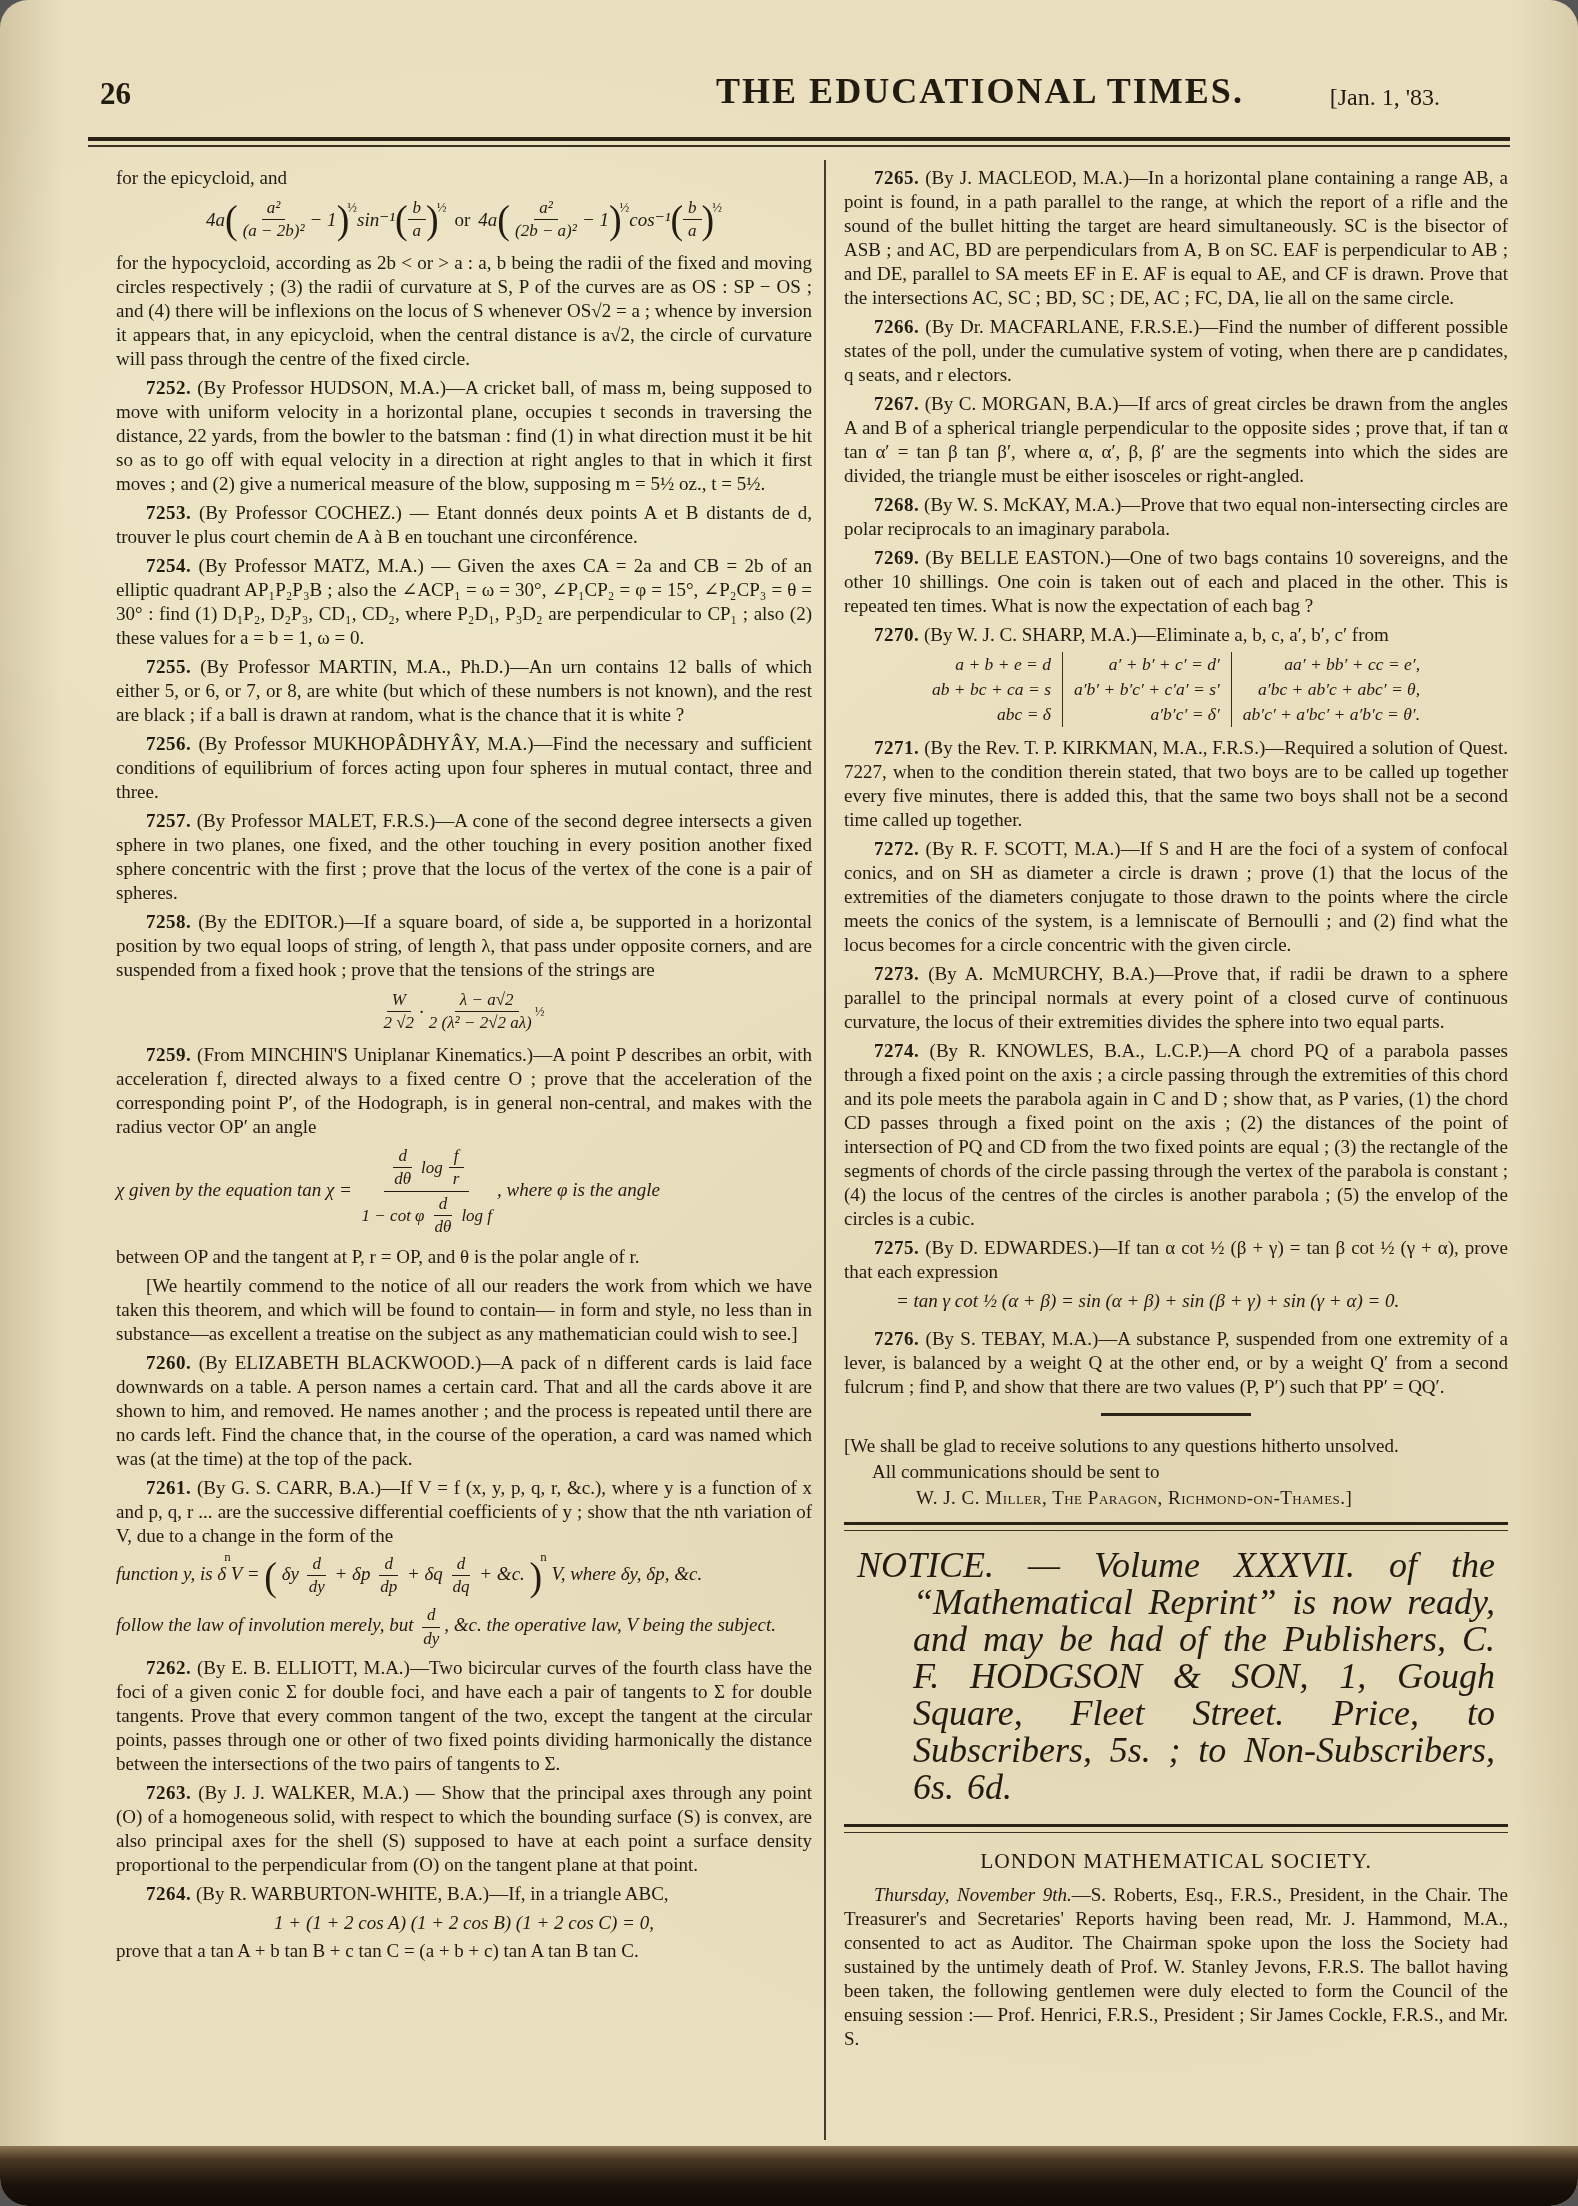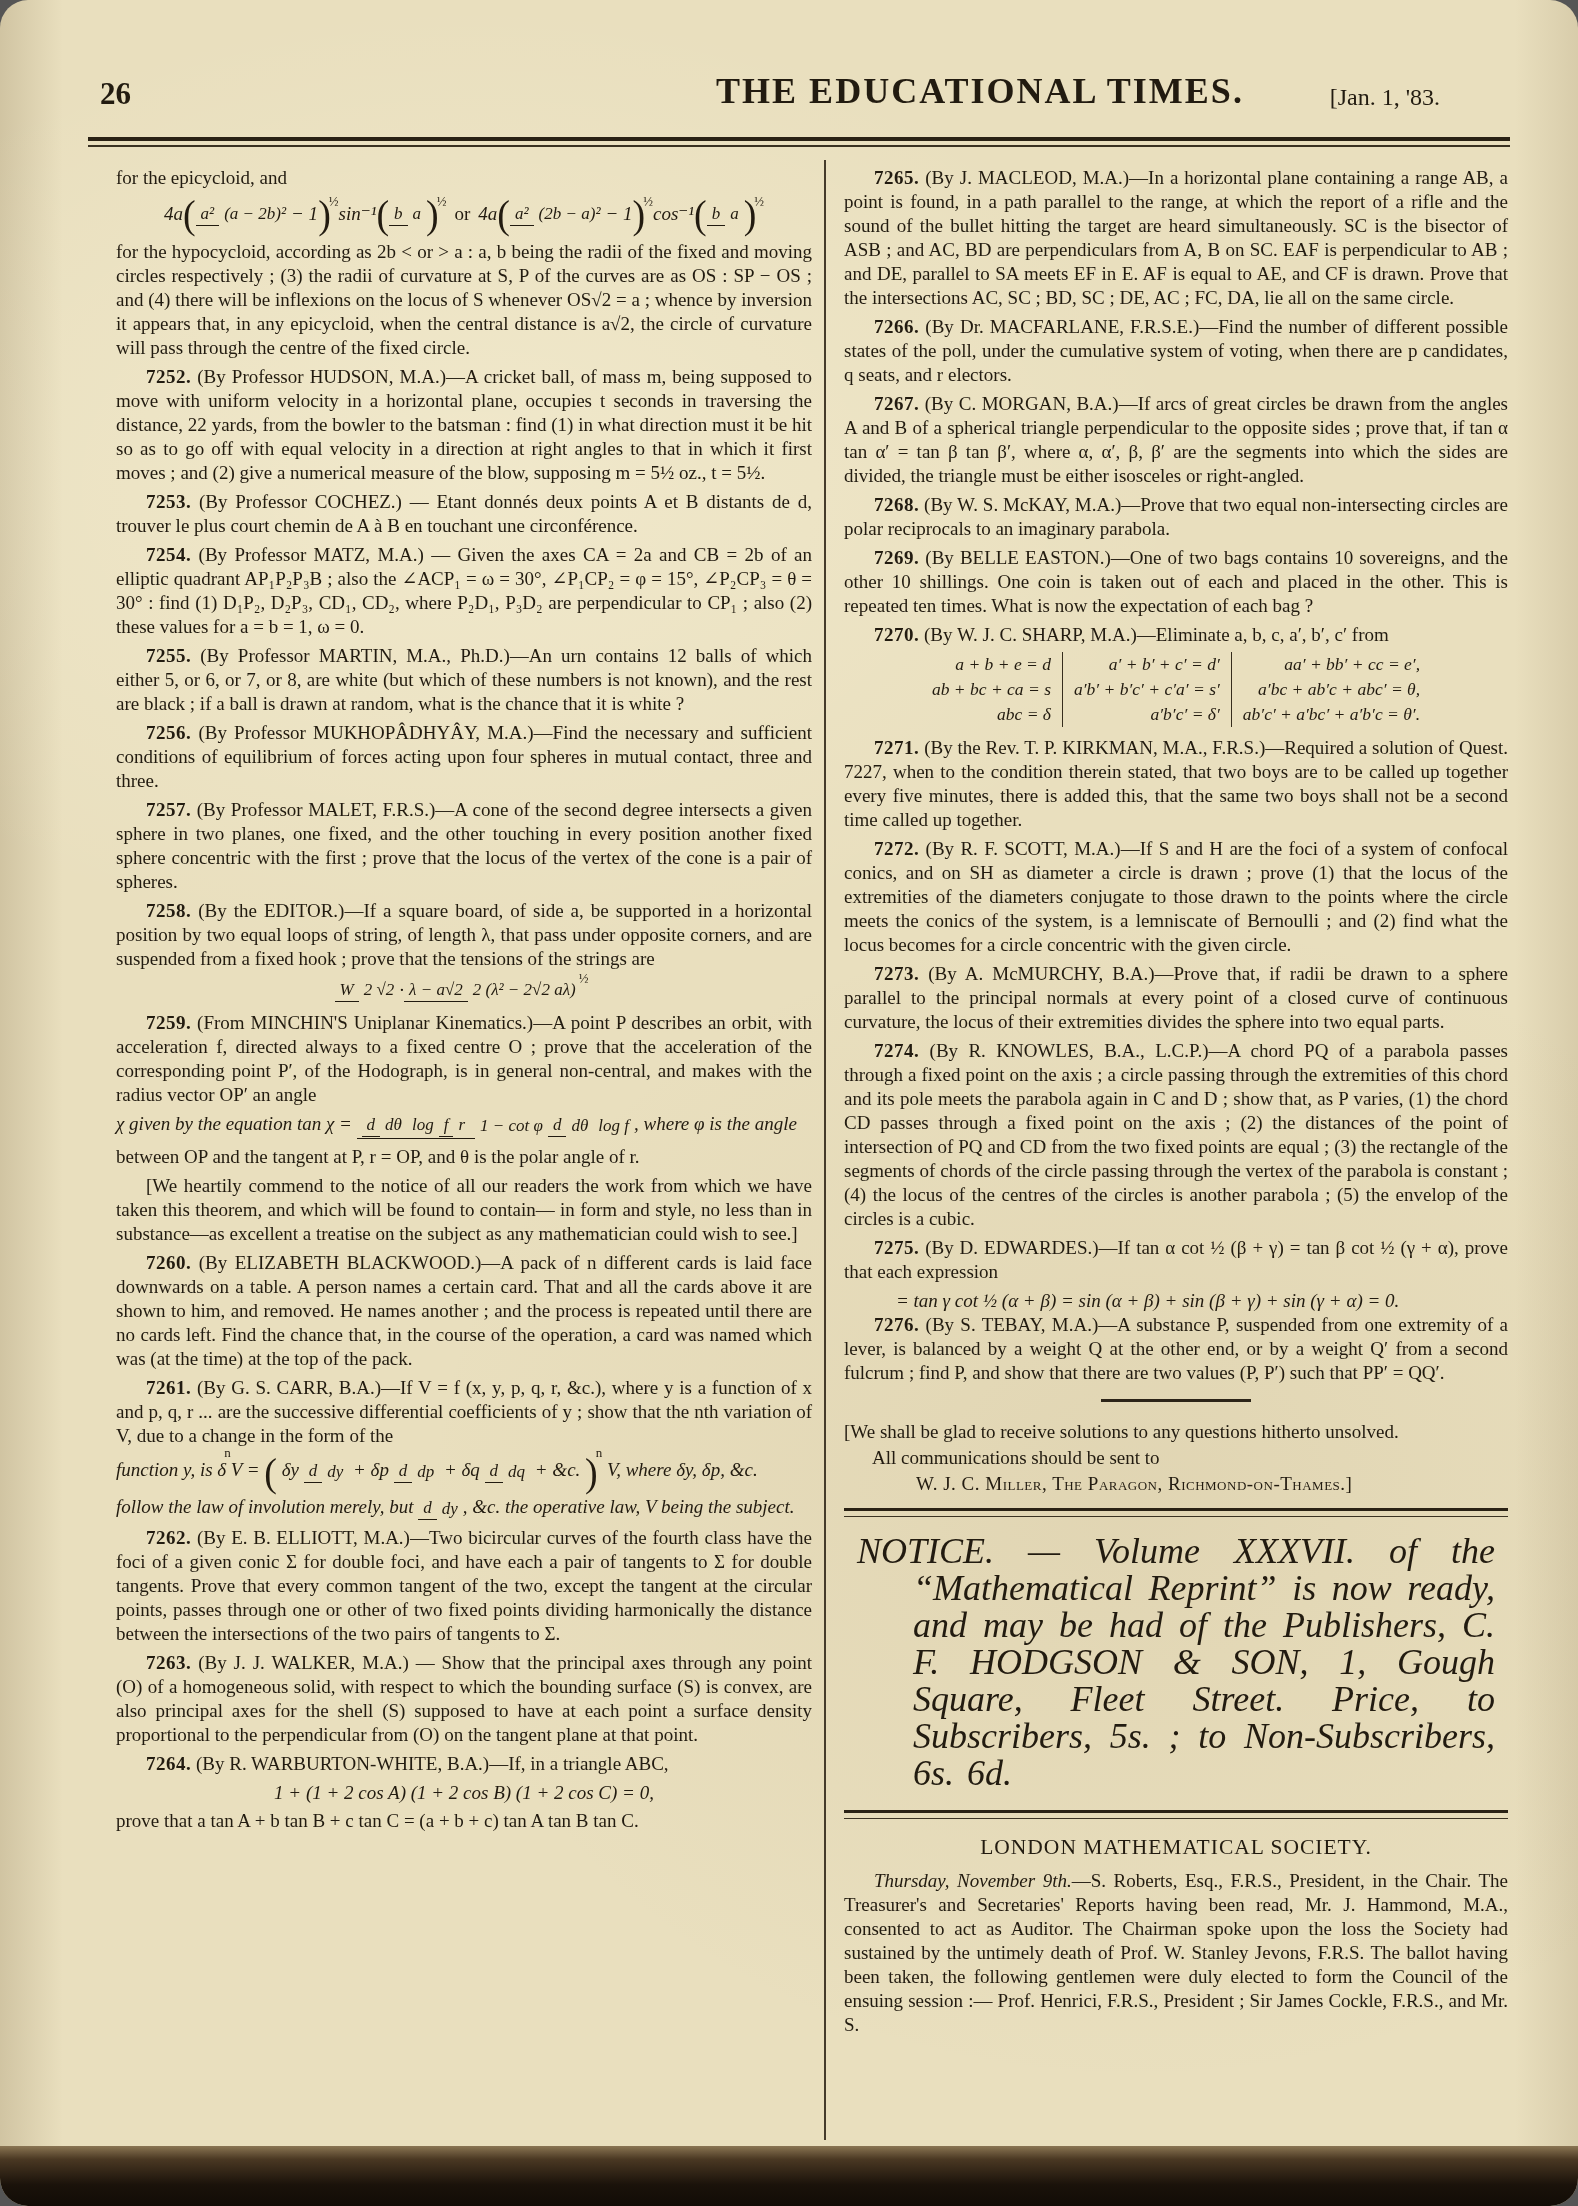--- a/index.html
+++ b/index.html
@@ -23,28 +23,28 @@
   .col{position:absolute;top:166px;font-size:19px;line-height:24px;text-align:justify;}
   .col-left{left:116px;width:696px;}
   .col-right{left:844px;width:664px;}
   .p{margin:0 0 5px;text-indent:30px;}
   .p.noind{text-indent:0;}
   .pnum{font-weight:700;letter-spacing:.5px;}
   .note{margin:0 0 5px;text-indent:30px;}
   
   .mrow{display:flex;justify-content:center;align-items:center;margin:7px 0 9px;font-style:italic;text-indent:0;}
   .fline{text-indent:0;margin:4px 0 6px;font-style:italic;text-align:left;}
-  .ifrac{display:inline-flex;flex-direction:row;align-items:center;text-align:center;vertical-align:middle;font-size:17px;line-height:1.18;font-style:italic;}
+  .ifrac{display:inline-flex;flex-direction:column;align-items:center;text-align:center;vertical-align:middle;font-size:17px;line-height:1.18;font-style:italic;}
   .ifrac .fn{border-bottom:1.5px solid currentColor;padding:1px 5px;display:inline-flex;gap:5px;align-items:center;justify-content:center;}
   .ifrac .fd{padding:1px 5px;display:inline-flex;gap:5px;align-items:center;justify-content:center;}
   .bigp{font-size:200%;line-height:.9;font-style:normal;display:inline-block;vertical-align:middle;transform:scaleY(1.05);}
   .pexp{font-size:13px;position:relative;top:-12px;margin-left:-2px;font-style:normal;}
   .orw{padding:0 8px;font-style:normal;}
   .cline{text-align:center;text-indent:0;margin:2px 0 4px;font-style:italic;}
-  .eqline{text-indent:52px;text-align:left;margin:0 0 0;font-style:italic;}
+  .eqline{text-indent:52px;text-align:left;margin:0 0 14px;font-style:italic;}
   .eqtable{display:flex;justify-content:center;font-style:italic;font-size:17.5px;line-height:25px;margin:2px 0 9px;text-indent:0;}
   .eqcol{padding:0 11px;text-align:right;}
   .eqcol + .eqcol{border-left:1.6px solid #362d1d;}
   .mini-rule{width:150px;height:2.5px;background:#2c2418;margin:14px auto 18px;}
   .dblrule{border-top:3.5px solid #2a2215;border-bottom:1.5px solid #3a3222;height:5px;margin:12px 0;}
   .fnote1{margin:0 0 2px;text-indent:0;}
   .fnote2{margin:0 0 2px;text-indent:28px;}
   .fnote3{margin:0 0 4px;text-indent:72px;font-variant:small-caps;letter-spacing:.5px;}
   .notice{font-style:italic;font-size:36px;line-height:37px;padding-left:56px;text-indent:-56px;text-align:justify;margin:16px 13px 18px;word-spacing:4px;}
   .lms-head{text-align:center;font-size:21.5px;letter-spacing:1px;margin:16px 0 10px;text-indent:0;}

